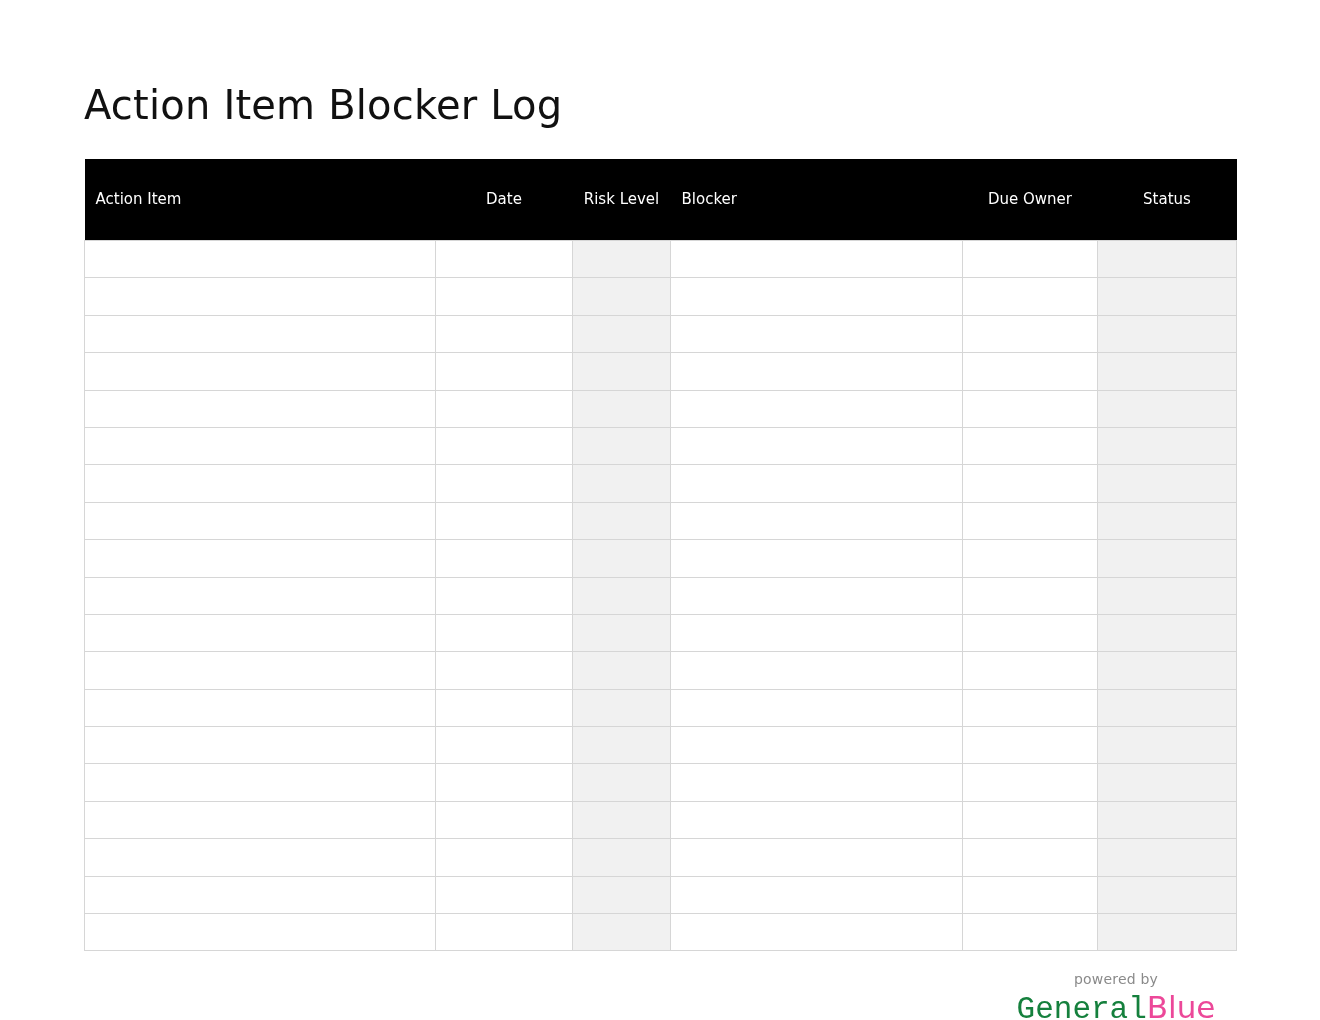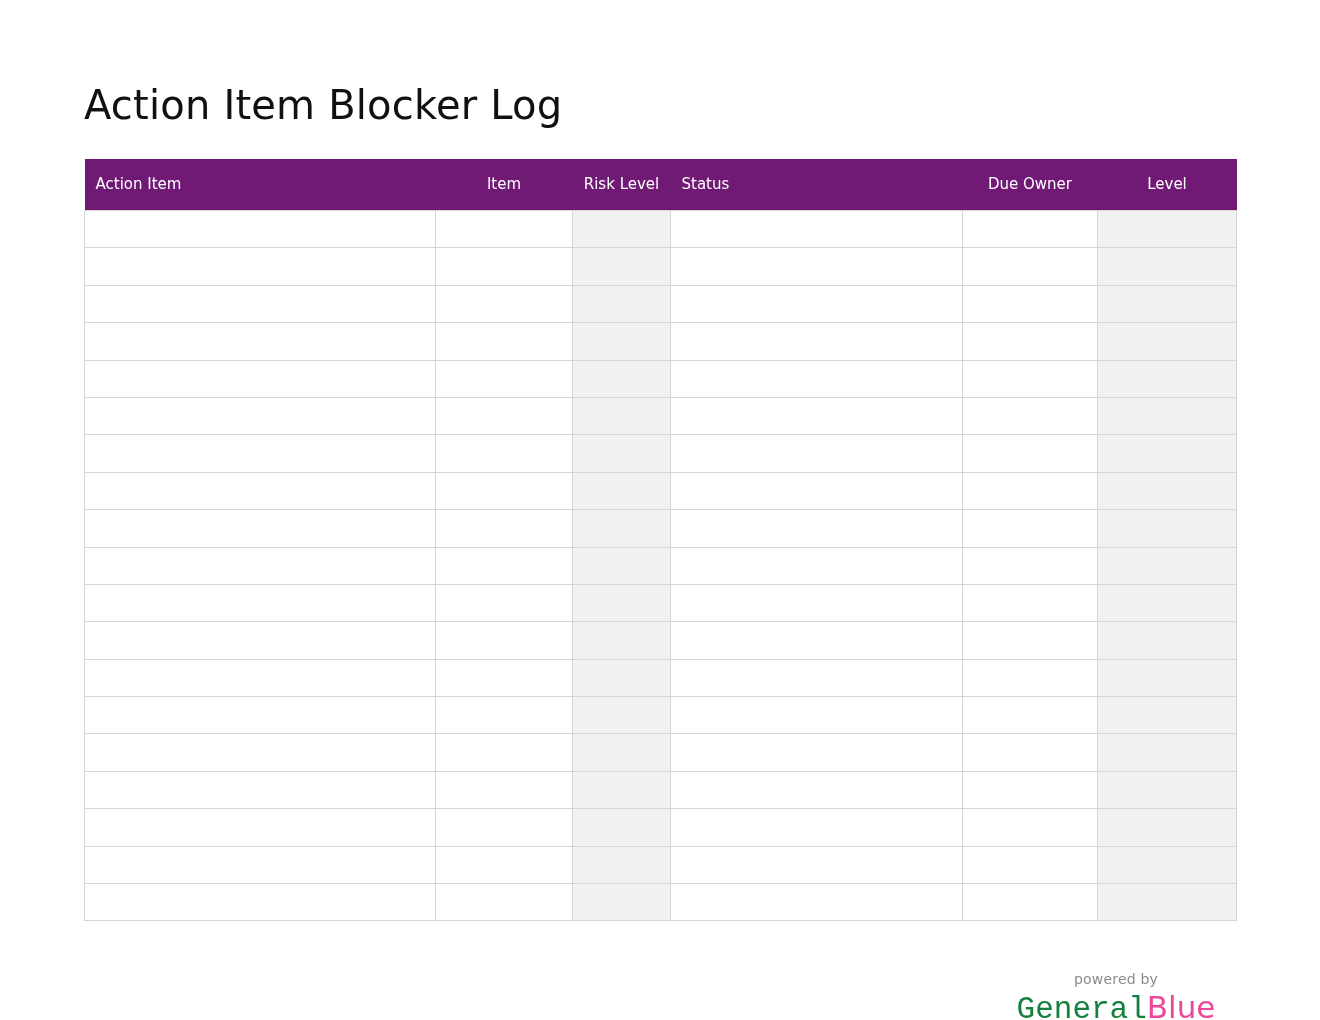--- a/index.html
+++ b/index.html
@@ -46,26 +46,26 @@
     table-layout: fixed;
   }
   table.log col.c-action  { width: 351px; }
   table.log col.c-owner   { width: 137px; }
   table.log col.c-risk    { width: 98px; }
   table.log col.c-blocker { width: 292px; }
   table.log col.c-due     { width: 135px; }
   table.log col.c-status  { width: 139px; }
 
   thead th {
-    background: #701a75;
+    background: #000000;
     color: #ffffff;
     font-size: 15px;
     font-weight: 400;
     height: 51px;
-    padding: 0 10px;
+    padding: 15px 10px;
     border: none;
     text-align: center;
     vertical-align: middle;
     line-height: 1.45;
   }
   thead th.left {
     text-align: left;
     padding-left: 11px;
   }
   tbody td {
@@ -113,25 +113,25 @@
         <col class="c-action">
         <col class="c-owner">
         <col class="c-risk">
         <col class="c-blocker">
         <col class="c-due">
         <col class="c-status">
       </colgroup>
       <thead>
         <tr>
           <th class="left">Action Item</th>
-          <th>Item</th>
+          <th>Date</th>
           <th>Risk Level</th>
-          <th class="left">Status</th>
+          <th class="left">Blocker</th>
           <th>Due Owner</th>
-          <th>Level</th>
+          <th>Status</th>
         </tr>
       </thead>
       <tbody id="log-body">
           <tr>
             <td></td>
             <td></td>
             <td class="shaded"></td>
             <td></td>
             <td></td>
             <td class="shaded"></td>

